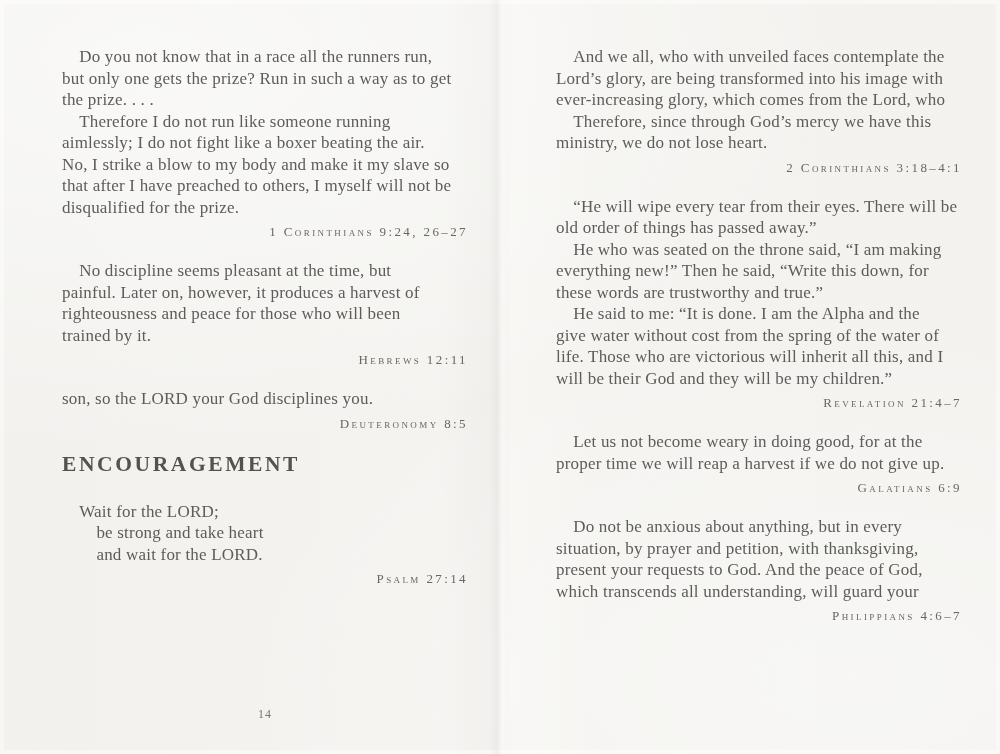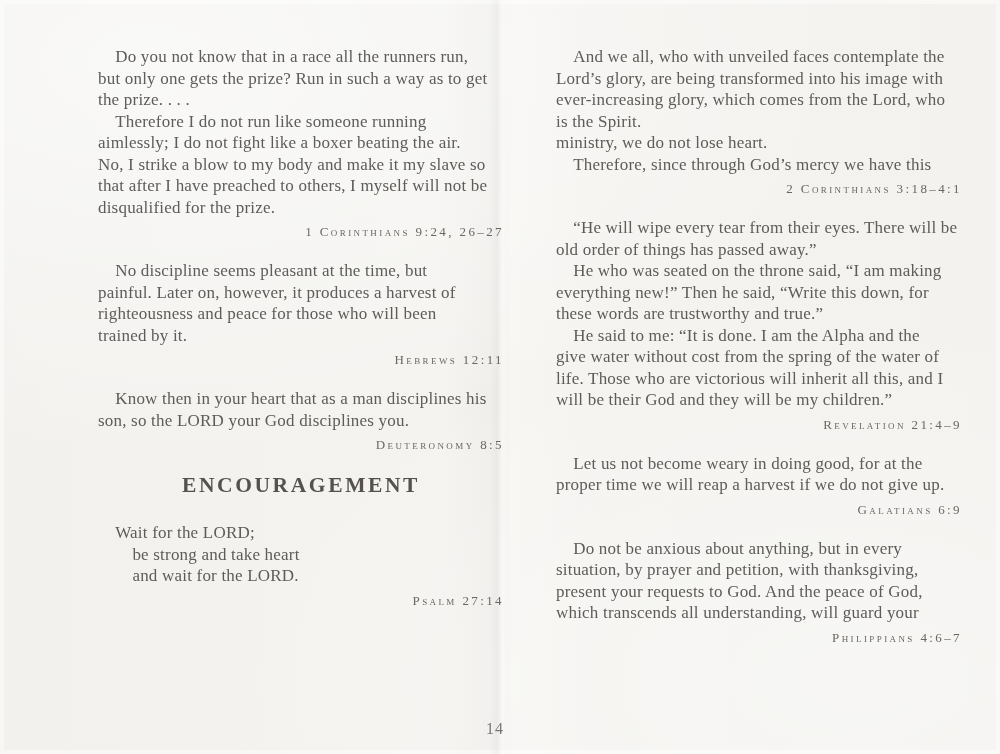--- a/index.html
+++ b/index.html
@@ -21,21 +21,21 @@
   }
   .gutter {
     position: absolute; left: 490px; top: 0; width: 18px; height: 100%;
     background: linear-gradient(90deg,
       rgba(110,105,95,0) 0%,
       rgba(110,105,95,0.05) 40%,
       rgba(255,255,255,0.35) 68%,
       rgba(110,105,95,0) 100%);
   }
   .page { position: absolute; top: 46px; width: 406px; height: 692px; }
-  .page-left  { left: 62px; margin-left: 36px; }
+  .page-left  { left: 62px; }
   .page-right { left: 556px; }
   .line {
     font-size: 17px;
     line-height: 21.5px;
     color: var(--ink, #5e5c59);
     white-space: pre;
     letter-spacing: 0.2px;
   }
   .block { margin-bottom: 20px; }
   .ref {
@@ -43,28 +43,28 @@
     font-size: 13px;
     letter-spacing: 2.4px;
     text-align: right;
     color: var(--reference, #69675f);
     margin-top: 6px;
   }
   .heading {
     font-size: 21.5px;
     font-weight: bold;
     letter-spacing: 2.6px;
-    text-align: center;
+    text-align: left;
     color: var(--heading, #55524d);
     margin: 16px 0 24px 0;
   }
   .pagenum {
-    position: absolute; bottom: 0; left: 0; width: 100%;
-    text-align: right;
-    font-size: 16px;
+    position: absolute; bottom: 16px; left: 0; width: 100%;
+    text-align: center;
+    font-size: 12px;
     letter-spacing: 1px;
     color: var(--page-number, #7a7874);
   }
 </style>
 </head>
 <body>
 
 <div class="spread">
   <div class="gutter"></div>
 
@@ -82,57 +82,55 @@
           <div class="ref">1 Corinthians 9:24, 26–27</div>
         </div>
         <div class="block">
           <div class="line"> No discipline seems pleasant at the time, but</div>
           <div class="line">painful. Later on, however, it produces a harvest of</div>
           <div class="line">righteousness and peace for those who will been</div>
           <div class="line">trained by it.</div>
           <div class="ref">Hebrews 12:11</div>
         </div>
         <div class="block">
-          <div class="line"> Know then in your heart that as a man disciplines his</div>
           <div class="line">son, so the LORD your God disciplines you.</div>
           <div class="ref">Deuteronomy 8:5</div>
         </div>
         <div class="heading">ENCOURAGEMENT</div>
         <div class="block">
           <div class="line"> Wait for the LORD;</div>
           <div class="line">  be strong and take heart</div>
           <div class="line">  and wait for the LORD.</div>
           <div class="ref">Psalm 27:14</div>
         </div>
       </div>
     <div class="pagenum">14</div>
   </div>
 
   <div class="page page-right">
     <div class="blocks">
         <div class="block">
           <div class="line"> And we all, who with unveiled faces contemplate the</div>
           <div class="line">Lord’s glory, are being transformed into his image with</div>
           <div class="line">ever-increasing glory, which comes from the Lord, who</div>
-          <div class="line">is the Spirit.</div>
+          <div class="line"> Therefore, since through God’s mercy we have this</div>
           <div class="line">ministry, we do not lose heart.</div>
-          <div class="line"> Therefore, since through God’s mercy we have this</div>
           <div class="ref">2 Corinthians 3:18–4:1</div>
         </div>
         <div class="block">
           <div class="line"> “He will wipe every tear from their eyes. There will be</div>
           <div class="line">old order of things has passed away.”</div>
           <div class="line"> He who was seated on the throne said, “I am making</div>
           <div class="line">everything new!” Then he said, “Write this down, for</div>
           <div class="line">these words are trustworthy and true.”</div>
           <div class="line"> He said to me: “It is done. I am the Alpha and the</div>
           <div class="line">give water without cost from the spring of the water of</div>
           <div class="line">life. Those who are victorious will inherit all this, and I</div>
           <div class="line">will be their God and they will be my children.”</div>
-          <div class="ref">Revelation 21:4–9</div>
+          <div class="ref">Revelation 21:4–7</div>
         </div>
         <div class="block">
           <div class="line"> Let us not become weary in doing good, for at the</div>
           <div class="line">proper time we will reap a harvest if we do not give up.</div>
           <div class="ref">Galatians 6:9</div>
         </div>
         <div class="block">
           <div class="line"> Do not be anxious about anything, but in every</div>
           <div class="line">situation, by prayer and petition, with thanksgiving,</div>
           <div class="line">present your requests to God. And the peace of God,</div>

